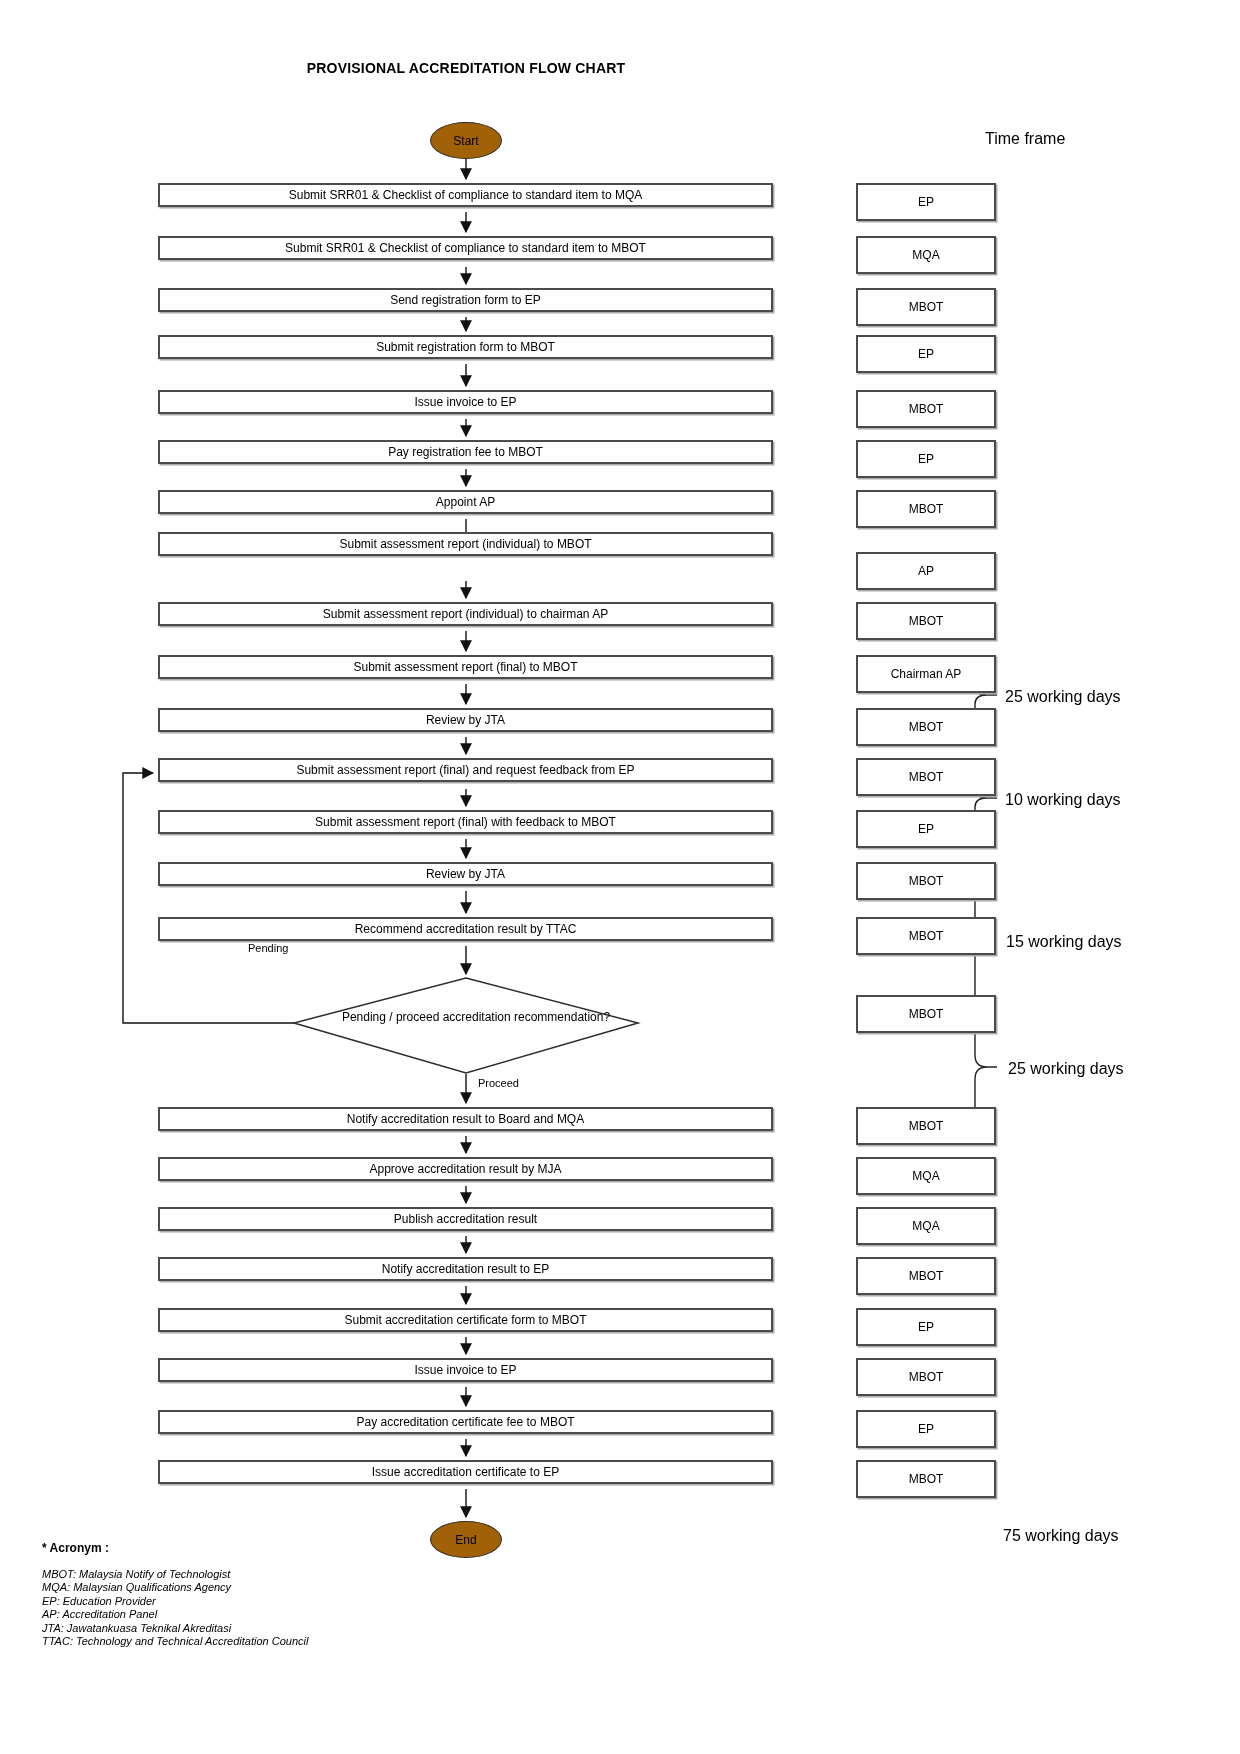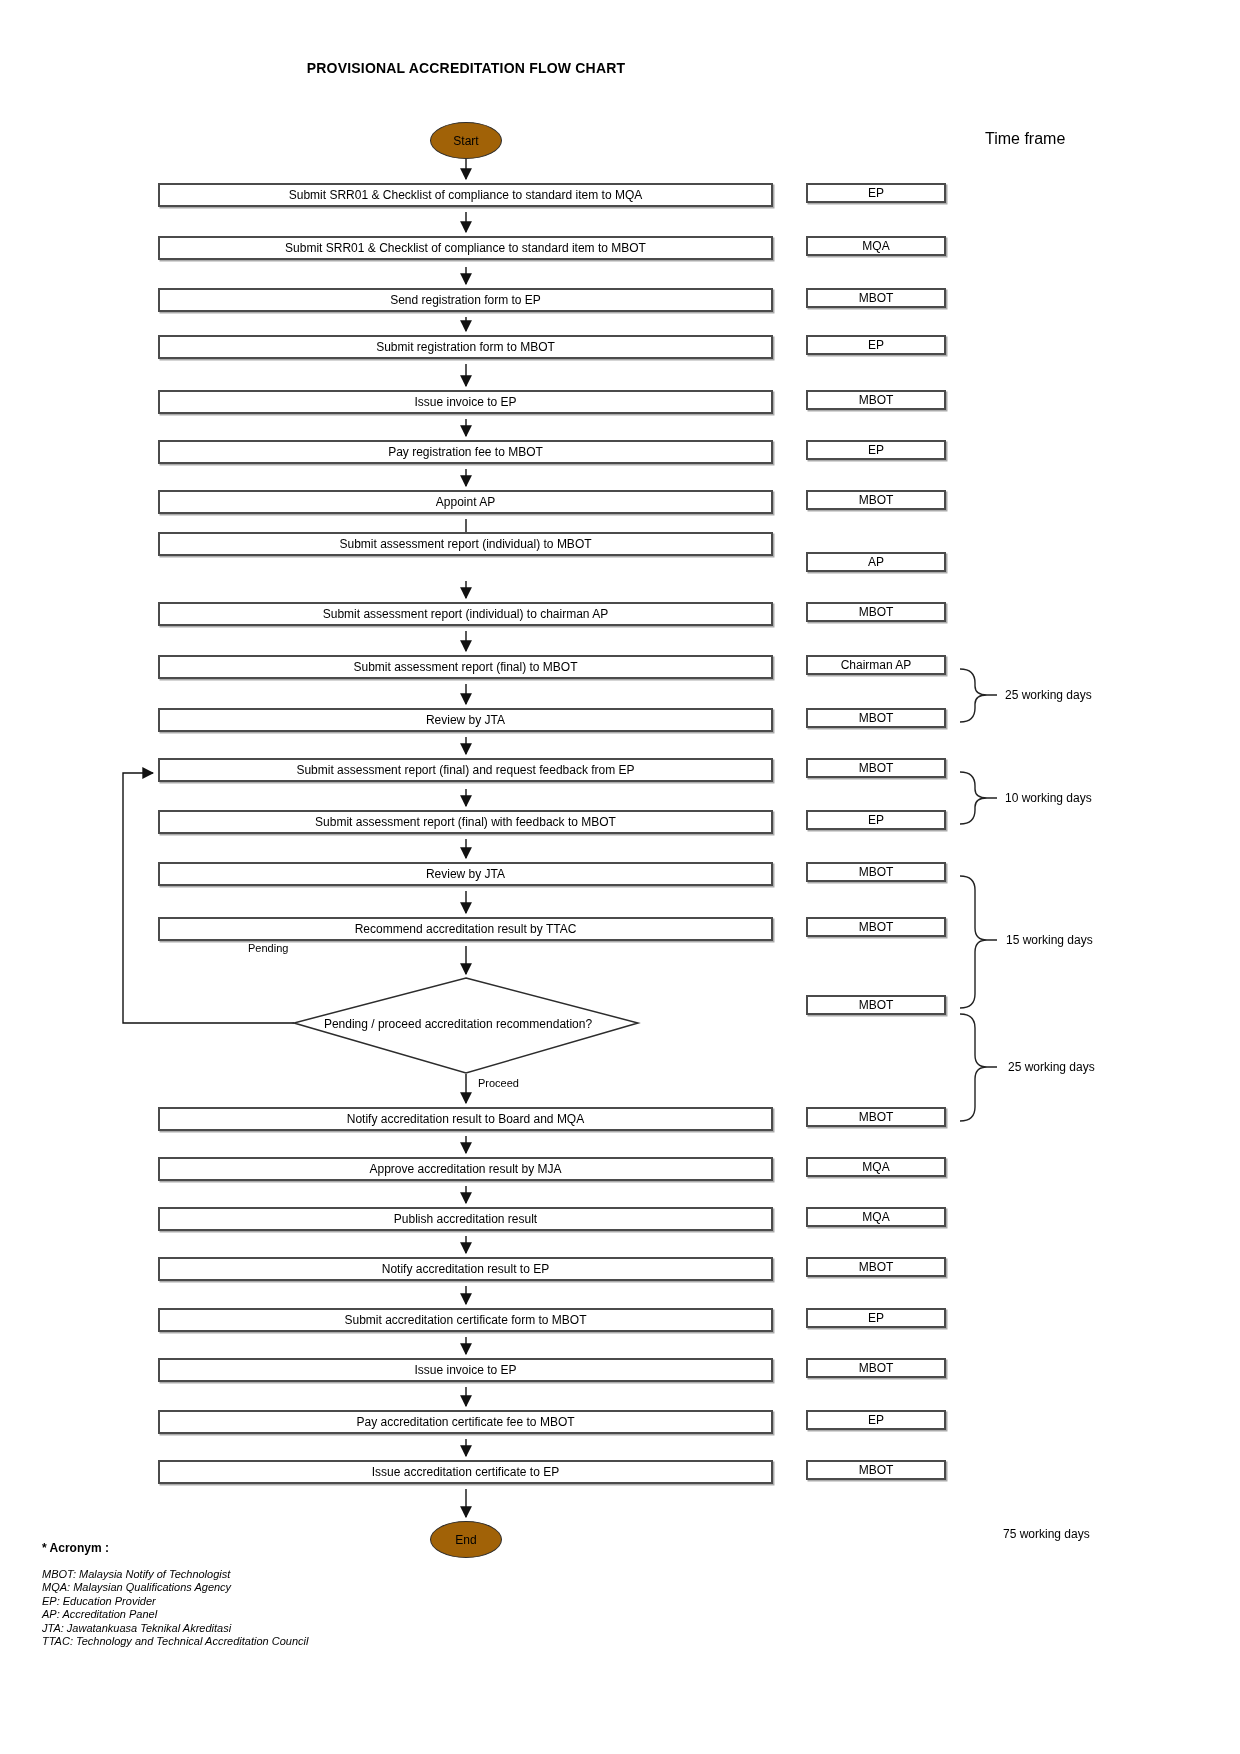--- a/index.html
+++ b/index.html
@@ -21,28 +21,28 @@
   }
   .start-node{left:430px;top:122px;width:72px;height:37px;}
   .end-node{left:430px;top:1521px;width:72px;height:37px;}
   .pbox,.abox{
     background:#fff;border:2px solid #4b4b4b;box-sizing:border-box;
     box-shadow:1.5px 1.5px 0 #ababab;
     display:flex;align-items:center;justify-content:center;
     font-size:12px;text-align:center;line-height:13px;
   }
   .pbox{left:158px;width:615px;height:24px;}
-  .abox{left:806px;width:140px;height:20px;}
+  .abox{left:856px;width:140px;height:38px;}
   .diamond-label{
-    left:288px;top:1010px;width:340px;text-align:center;font-size:12px;margin-top:7px;
+    left:306px;top:1010px;width:340px;text-align:center;font-size:12px;
   }
   .branch{font-size:11px;}
   .pending-label{left:248px;top:942px;}
   .proceed-label{left:478px;top:1077px;}
-  .tf-label{font-size:12px;white-space:nowrap;}
+  .tf-label{font-size:16px;white-space:nowrap;}
   .legend-head{left:42px;top:1541px;font-size:12px;font-weight:bold;}
   .legend{
     left:42px;top:1568px;font-size:11px;font-style:italic;line-height:13.4px;
   }
   svg.wires{left:0;top:0;pointer-events:none;}
 </style>
 </head>
 <body>
 
 <svg class="abs wires" width="1240" height="1754" viewBox="0 0 1240 1754">

